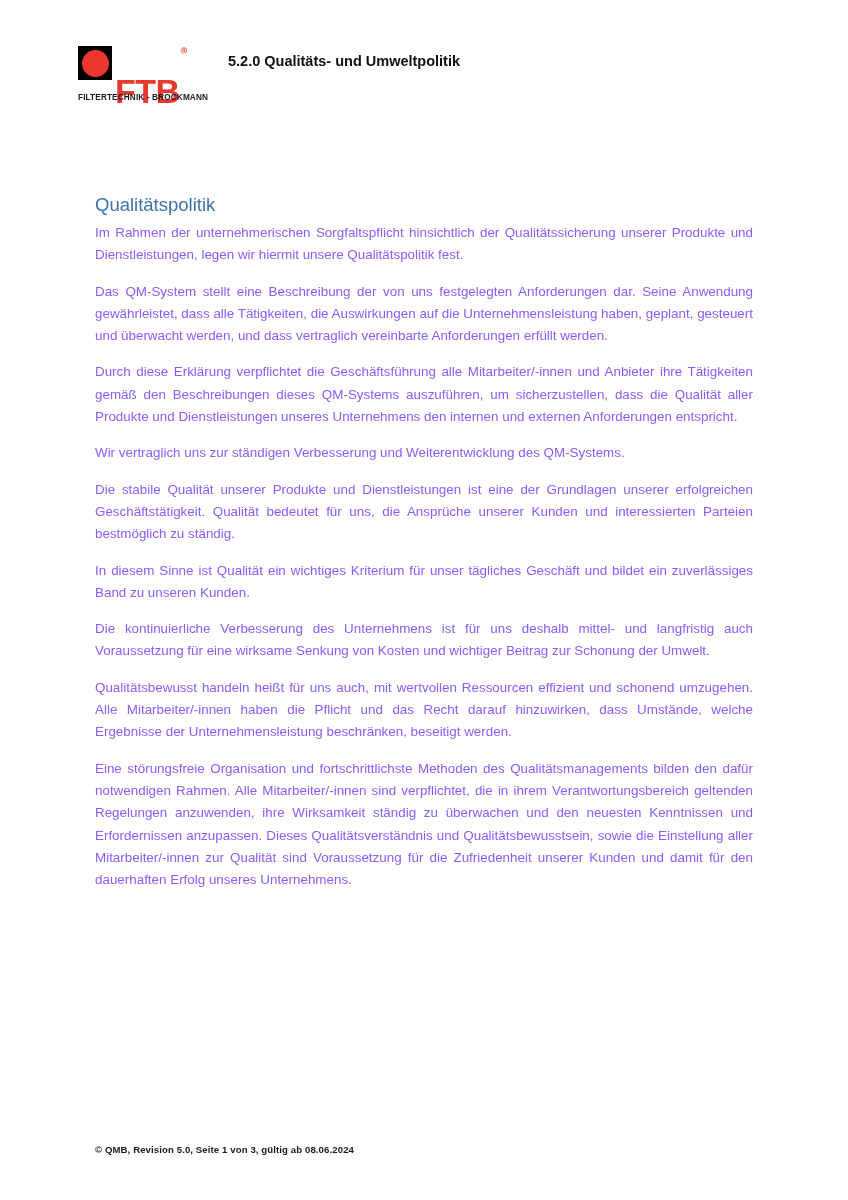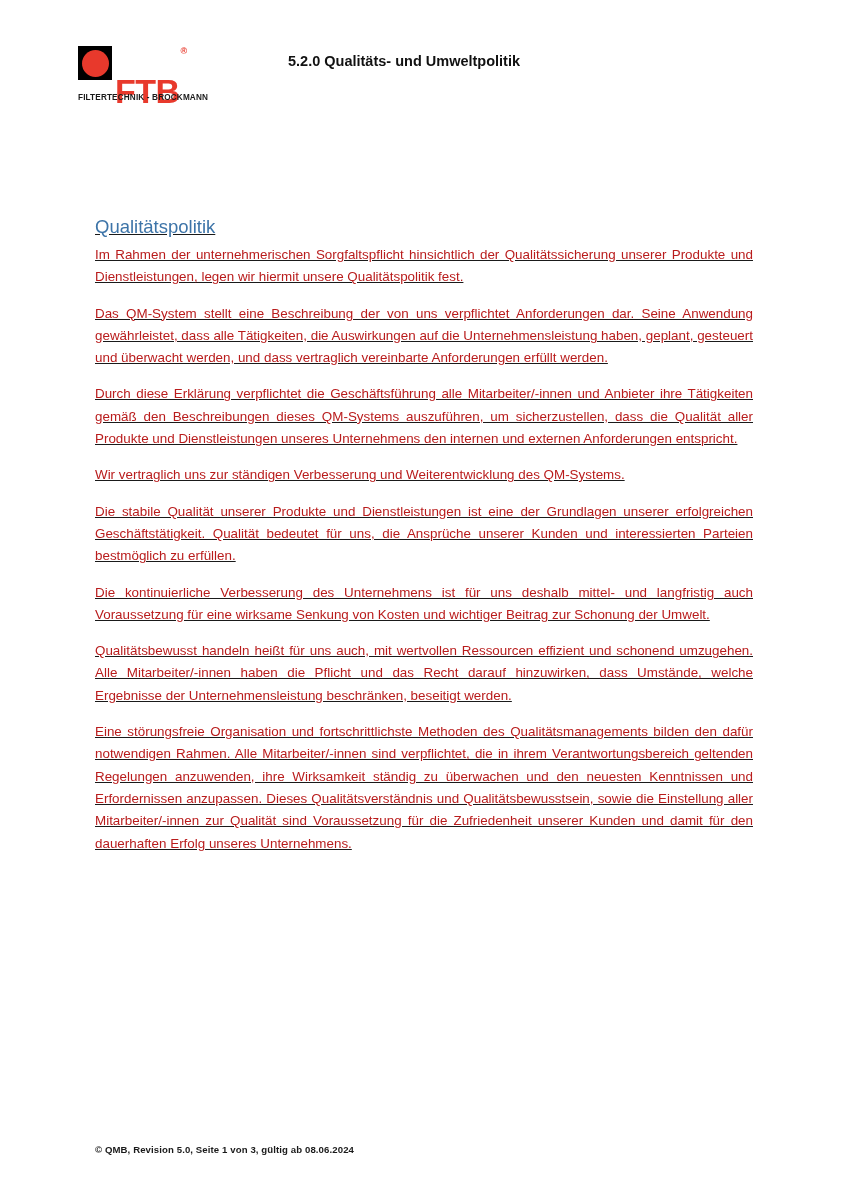--- a/index.html
+++ b/index.html
@@ -92,48 +92,46 @@
     color: #1a1a1a;
     margin-top: 13px;
     white-space: nowrap;
   }
 
   .header-title {
     font-family: "Liberation Sans", sans-serif;
     font-weight: bold;
     font-size: 14.5px;
     color: #111111;
-    margin-left: 60px;
     padding-top: 9px;
     white-space: nowrap;
   }
 
   
   .content {
     position: absolute;
-    top: 216px;
+    top: 194px;
     left: 95px;
     width: 658px;
-    text-decoration: underline;
   }
 
   .section-heading {
     font-family: "Liberation Sans", sans-serif;
     font-size: 18.5px;
     font-weight: normal;
     color: #3d74a8;
     margin: 0 0 6px 0;
     line-height: 22px;
   }
 
   p.para {
     font-family: "Liberation Sans", sans-serif;
     font-size: 13.4px;
     line-height: 22.3px;
-    color: #b91c1c;
+    color: #8b5cf6;
     text-align: justify;
     margin: 0 0 14px 0;
     hyphens: none;
   }
   p.para:last-child {
     margin-bottom: 2px;
   }
 
   
   .doc-footer {
@@ -165,24 +163,25 @@
       <div class="logo-sub">FILTERTECHNIK - BROCKMANN</div>
     </div>
 
     <div class="header-title">5.2.0 Qualitäts- und Umweltpolitik</div>
   </div>
 
   <div class="content">
     <h2 class="section-heading">Qualitätspolitik</h2>
 
     <p class="para">Im Rahmen der unternehmerischen Sorgfaltspflicht hinsichtlich der Qualitätssicherung unserer Produkte und Dienstleistungen, legen wir hiermit unsere Qualitätspolitik fest.</p>
-    <p class="para">Das QM-System stellt eine Beschreibung der von uns verpflichtet Anforderungen dar. Seine Anwendung gewährleistet, dass alle Tätigkeiten, die Auswirkungen auf die Unternehmensleistung haben, geplant, gesteuert und überwacht werden, und dass vertraglich vereinbarte Anforderungen erfüllt werden.</p>
+    <p class="para">Das QM-System stellt eine Beschreibung der von uns festgelegten Anforderungen dar. Seine Anwendung gewährleistet, dass alle Tätigkeiten, die Auswirkungen auf die Unternehmensleistung haben, geplant, gesteuert und überwacht werden, und dass vertraglich vereinbarte Anforderungen erfüllt werden.</p>
     <p class="para">Durch diese Erklärung verpflichtet die Geschäftsführung alle Mitarbeiter/-innen und Anbieter ihre Tätigkeiten gemäß den Beschreibungen dieses QM-Systems auszuführen, um sicherzustellen, dass die Qualität aller Produkte und Dienstleistungen unseres Unternehmens den internen und externen Anforderungen entspricht.</p>
     <p class="para">Wir vertraglich uns zur ständigen Verbesserung und Weiterentwicklung des QM-Systems.</p>
-    <p class="para">Die stabile Qualität unserer Produkte und Dienstleistungen ist eine der Grundlagen unserer erfolgreichen Geschäftstätigkeit. Qualität bedeutet für uns, die Ansprüche unserer Kunden und interessierten Parteien bestmöglich zu erfüllen.</p>
+    <p class="para">Die stabile Qualität unserer Produkte und Dienstleistungen ist eine der Grundlagen unserer erfolgreichen Geschäftstätigkeit. Qualität bedeutet für uns, die Ansprüche unserer Kunden und interessierten Parteien bestmöglich zu ständig.</p>
+    <p class="para">In diesem Sinne ist Qualität ein wichtiges Kriterium für unser tägliches Geschäft und bildet ein zuverlässiges Band zu unseren Kunden.</p>
     <p class="para">Die kontinuierliche Verbesserung des Unternehmens ist für uns deshalb mittel- und langfristig auch Voraussetzung für eine wirksame Senkung von Kosten und wichtiger Beitrag zur Schonung der Umwelt.</p>
     <p class="para">Qualitätsbewusst handeln heißt für uns auch, mit wertvollen Ressourcen effizient und schonend umzugehen. Alle Mitarbeiter/-innen haben die Pflicht und das Recht darauf hinzuwirken, dass Umstände, welche Ergebnisse der Unternehmensleistung beschränken, beseitigt werden.</p>
     <p class="para">Eine störungsfreie Organisation und fortschrittlichste Methoden des Qualitätsmanagements bilden den dafür notwendigen Rahmen. Alle Mitarbeiter/-innen sind verpflichtet, die in ihrem Verantwortungsbereich geltenden Regelungen anzuwenden, ihre Wirksamkeit ständig zu überwachen und den neuesten Kenntnissen und Erfordernissen anzupassen.  Dieses Qualitätsverständnis und Qualitätsbewusstsein, sowie die Einstellung aller Mitarbeiter/-innen zur Qualität sind Voraussetzung für die Zufriedenheit unserer Kunden und damit für den dauerhaften Erfolg unseres Unternehmens.</p>
   </div>
 
   <div class="doc-footer">© QMB, Revision 5.0, Seite 1 von 3, gültig ab 08.06.2024</div>
 
 </div>
 
 </body></html>

